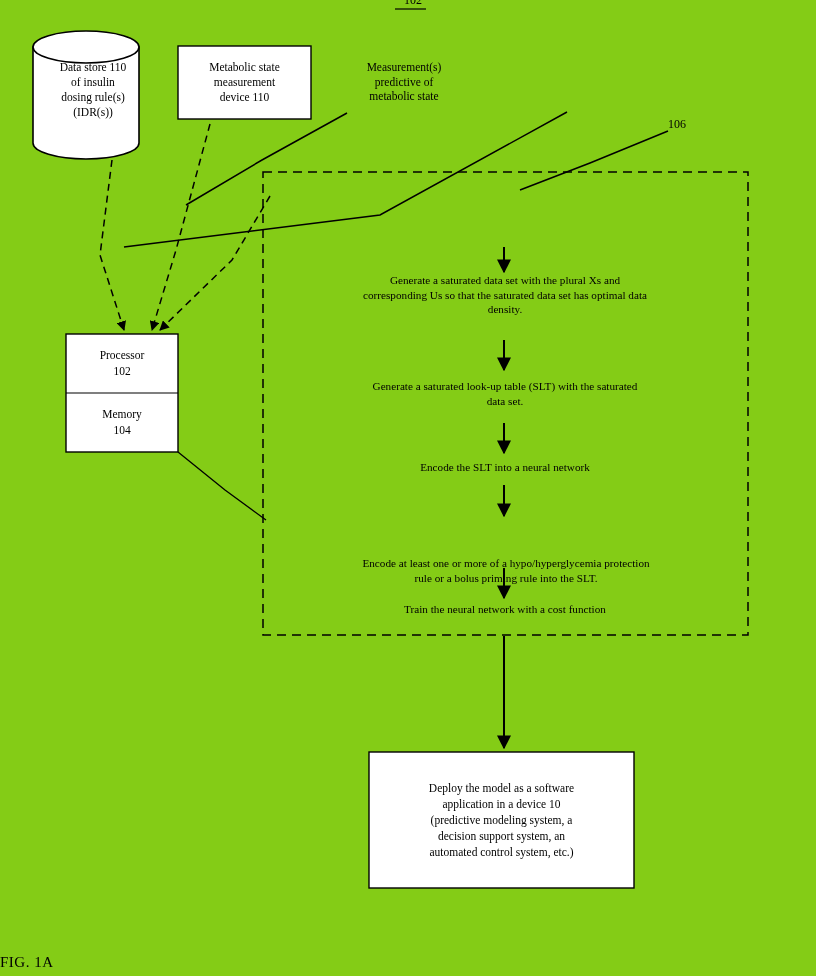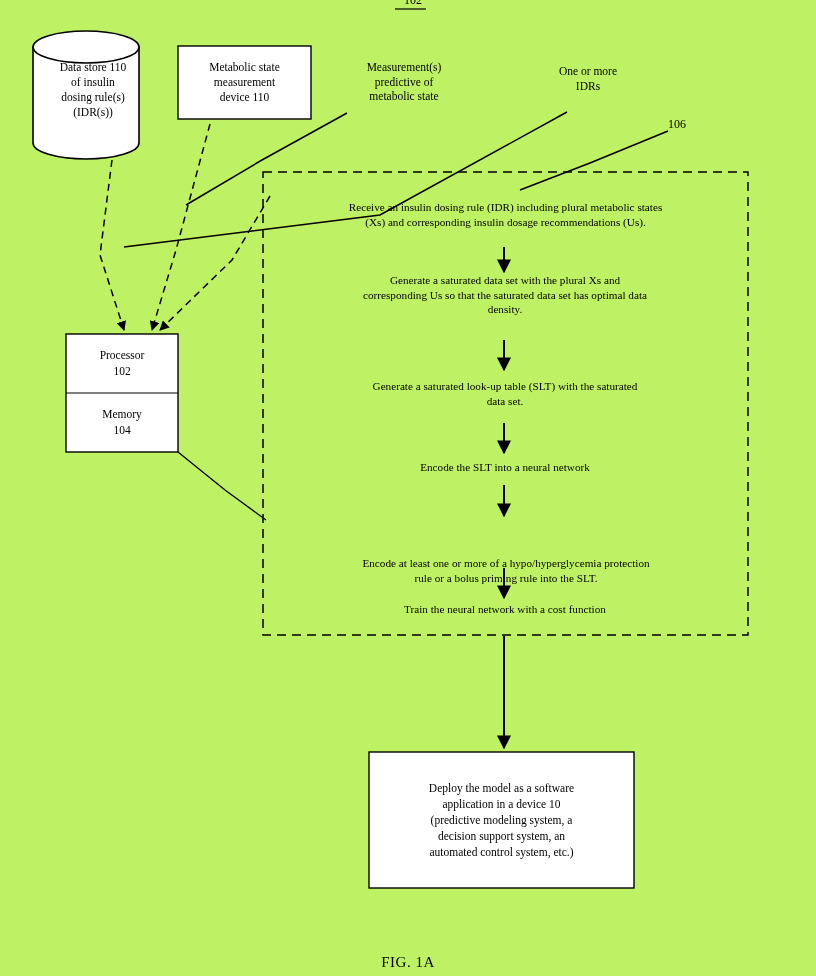--- a/index.html
+++ b/index.html
@@ -10,21 +10,21 @@
   }
   body {
     font-family: "Liberation Serif", "DejaVu Serif", serif;
     color: #000000;
   }
   #figure {
     position: relative;
     width: 816px;
     height: 976px;
     overflow: hidden;
-    background: #bef264;
+    background: #84cc16;
   }
   #vector-layer {
     position: absolute;
     left: 0;
     top: 0;
     width: 816px;
     height: 976px;
     pointer-events: none;
   }
   .node {
@@ -62,21 +62,21 @@
     font-size: 11.5px;
   }
   .boxline {
     width: 100%;
     text-align: center;
   }
   .fig-caption {
     position: absolute;
     width: 816px;
     left: 0;
-    text-align: center;
+    text-align: left;
     font-size: 15px;
     letter-spacing: 0.5px;
   }
 </style>
 </head>
 <body>
 
 <div id="figure">
 
   <svg id="vector-layer" viewBox="0 0 816 976" width="816" height="976" xmlns="http://www.w3.org/2000/svg">
@@ -141,37 +141,33 @@
   <div class="node" style="left:178px; top:46px; width:133px; height:73px;">
     <div class="boxline" style="font-size:11.5px; line-height:1.32; white-space:pre-line;">Metabolic state
 measurement
 device 110</div>
   </div>
 
   <div class="plain-label" style="left:336px; top:60px; width:136px; font-size:11.5px;">Measurement(s)
 predictive of
 metabolic state</div>
 
-  <div class="plain-label" style="left:533px; top:64px; width:110px; font-size:11.5px;">One or more
-IDRs</div>
 
   <div class="ref-num" style="left:668px; top:118px;">106</div>
 
   <div class="node" style="left:66px; top:334px; width:112px; height:59px;">
     <div class="boxline" style="font-size:11.5px; line-height:1.35; white-space:pre-line;">Processor
 102</div>
   </div>
 
   <div class="node" style="left:66px; top:393px; width:112px; height:59px;justify-content:center;">
     <div class="boxline" style="font-size:11.5px; line-height:1.35; white-space:pre-line;">Memory
 104</div>
   </div>
 
-  <div class="step-text" style="left:278px; top:200px; width:455px;">Receive an insulin dosing rule (IDR) including plural metabolic states
-(Xs) and corresponding insulin dosage recommendations (Us).</div>
 
   <div class="step-text" style="left:290px; top:273px; width:430px;">Generate a saturated data set with the plural Xs and
 corresponding Us so that the saturated data set has optimal data
 density.</div>
 
   <div class="step-text" style="left:290px; top:379px; width:430px;">Generate a saturated look-up table (SLT) with the saturated
 data set.</div>
 
   <div class="step-text" style="left:290px; top:460px; width:430px;">Encode the SLT into a neural network</div>
 

